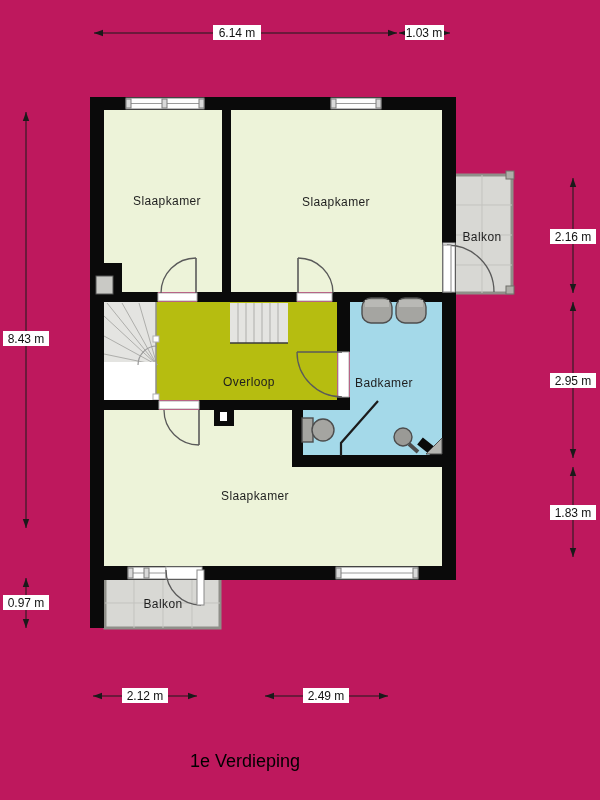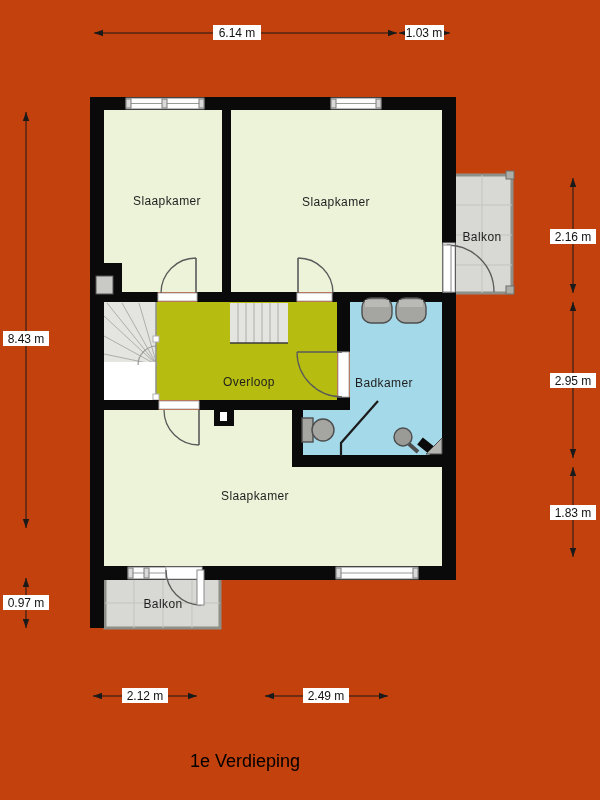--- a/index.html
+++ b/index.html
@@ -1,16 +1,16 @@
 <!DOCTYPE html>
 <html><head>
 <meta charset="utf-8">
 <style>
   html,body{margin:0;padding:0;background:#fff;}
-  .canvas{width:600px;height:800px;position:relative;background:#c2410c;
+  .canvas{width:600px;height:800px;position:relative;background:#be185d;
           font-family:"Liberation Sans", sans-serif; overflow:hidden;}
   svg{position:absolute;left:0;top:0;}
   .room-label{font-size:12px;fill:#1e1e1e;letter-spacing:.4px;text-anchor:middle;}
   .dim-label{font-size:12px;fill:#111;text-anchor:middle;}
   .plan-title{font-size:18px;fill:#000;text-anchor:middle;}
   .wall{fill:#0a0a0a;}
   .room-pale{fill:#edf3d9;}
   .room-olive{fill:#b6bd10;}
   .room-blue{fill:#a4d9e9;}
   .balcony{fill:#d8d8d4;stroke:#8f8f89;stroke-width:3;}

